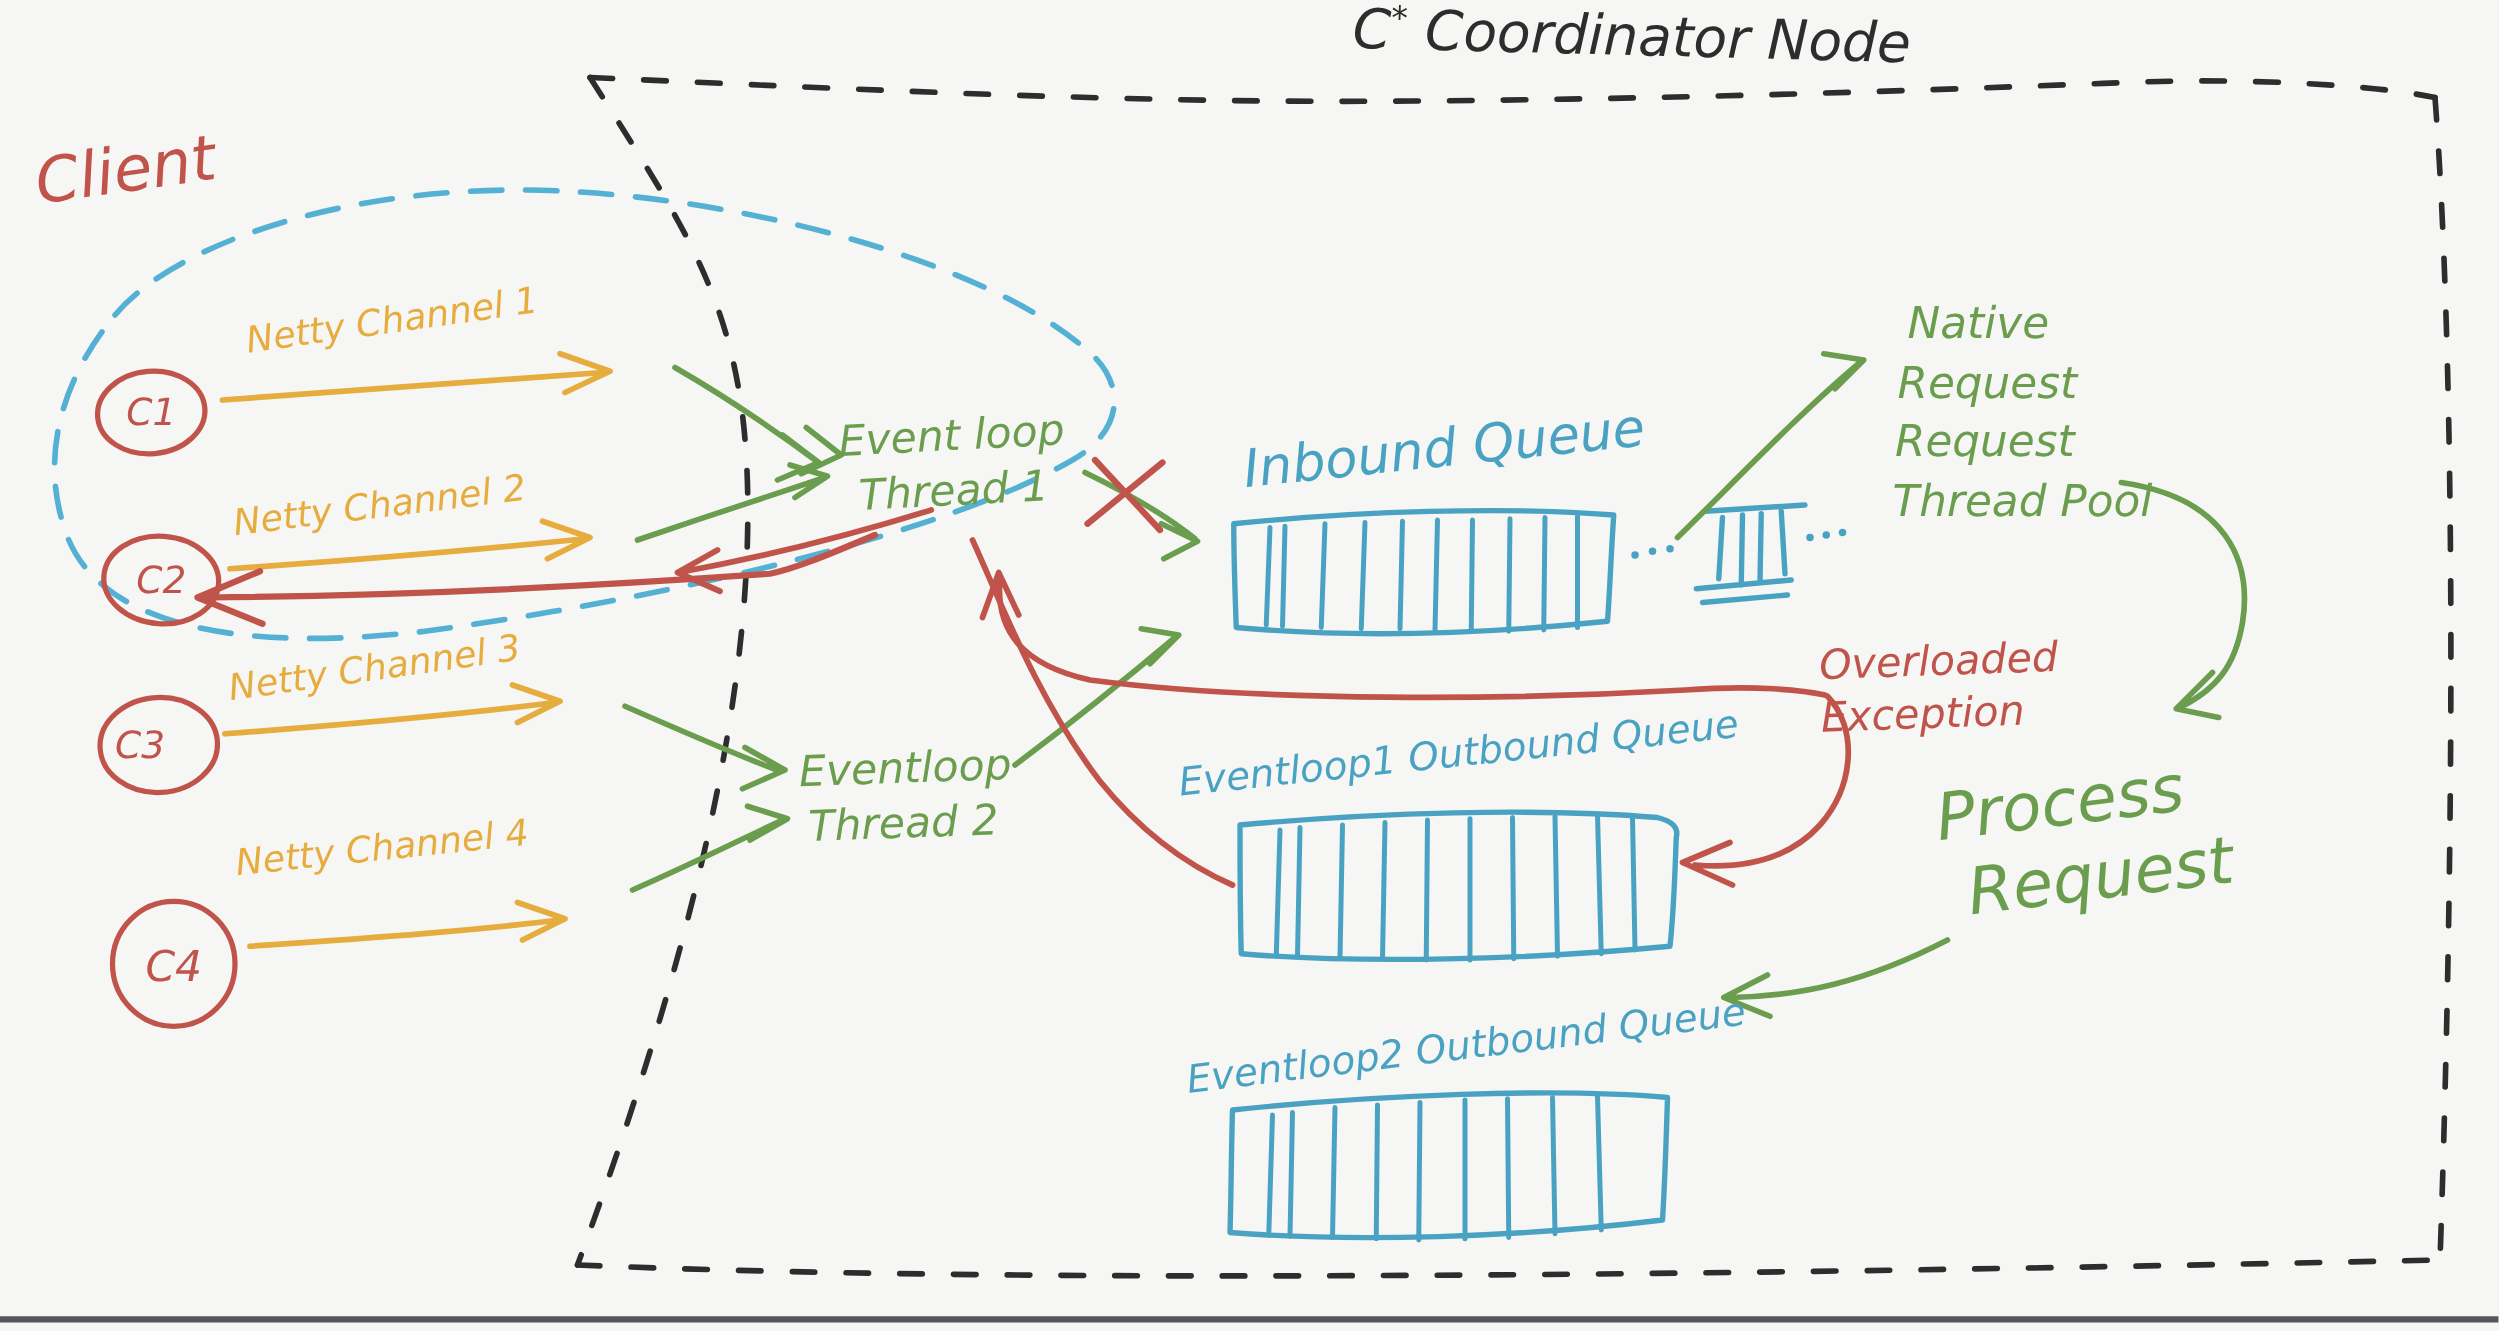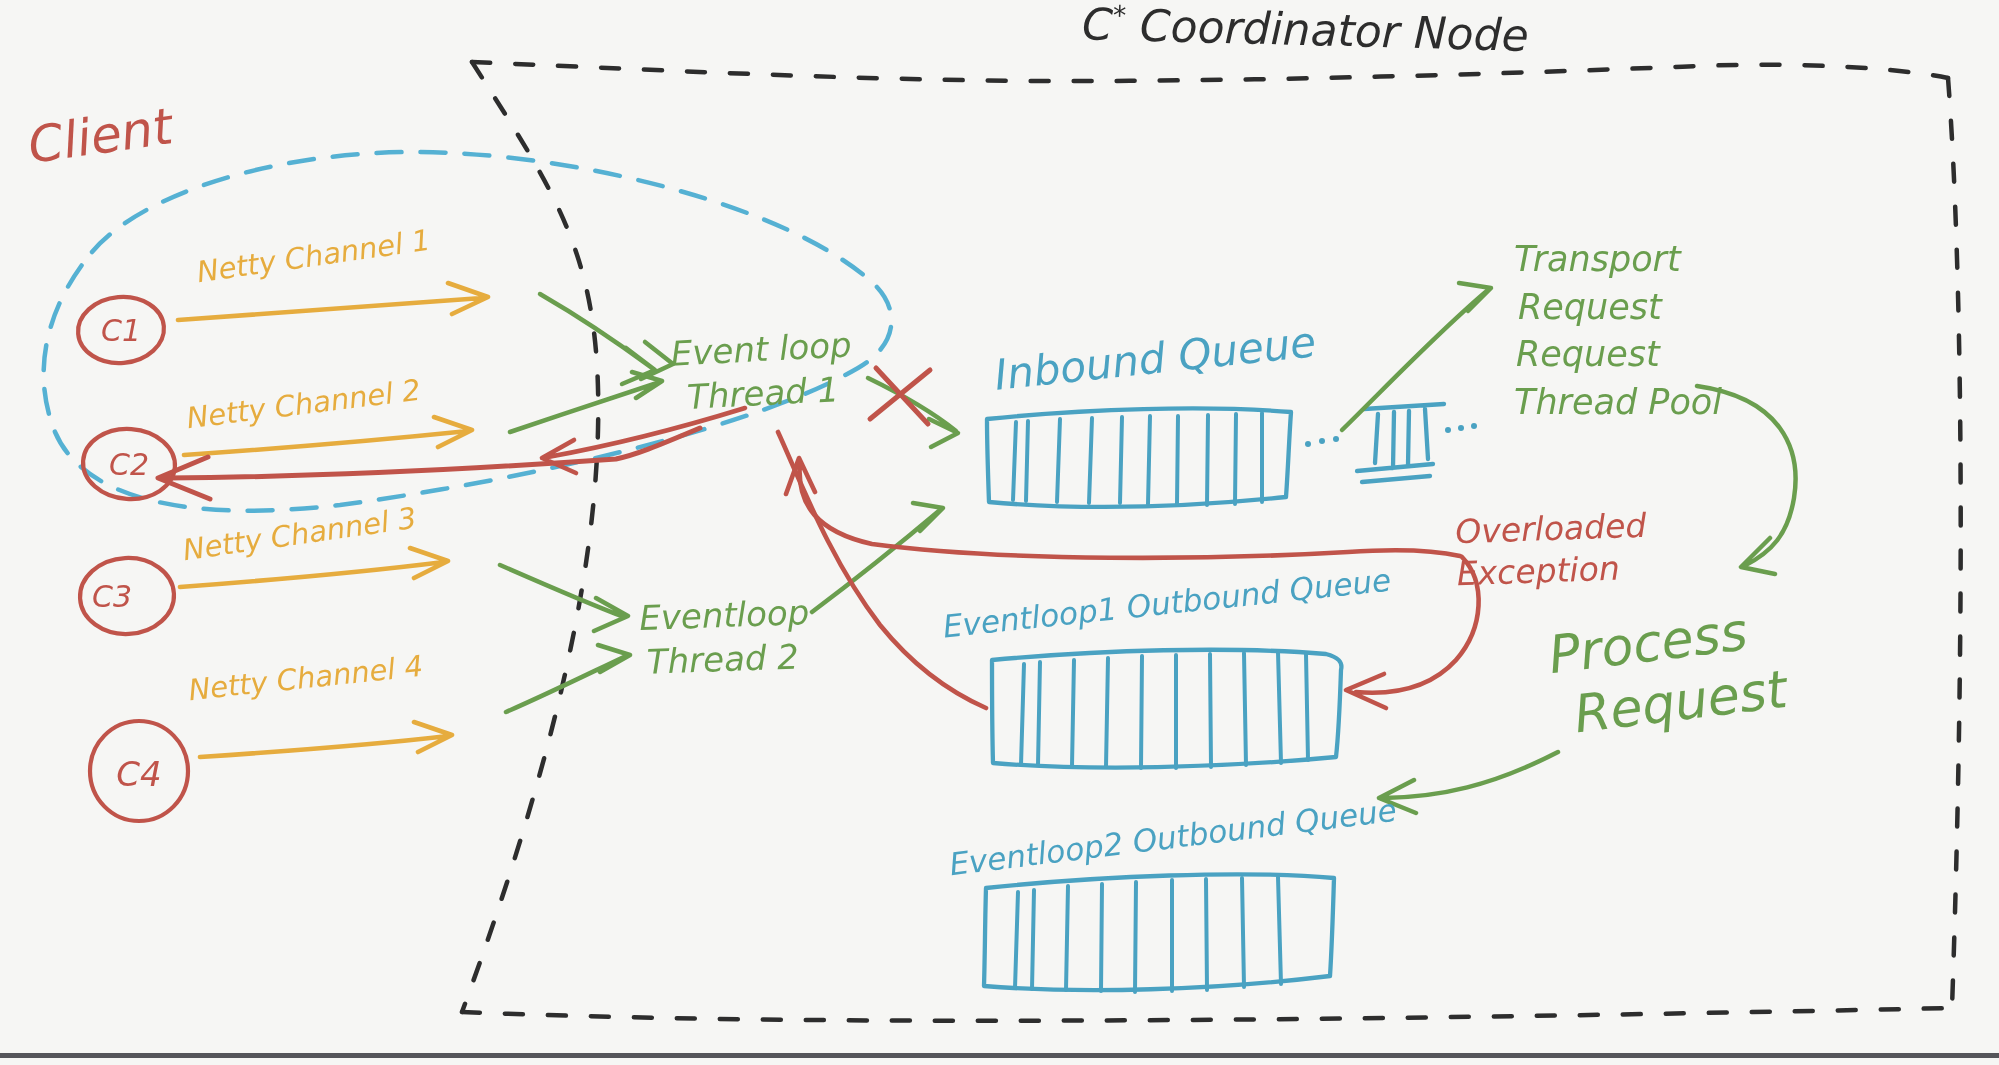--- a/index.html
+++ b/index.html
@@ -121,21 +121,21 @@
     <div style="margin-left:6px;">Thread 2</div>
   </div>
 
   <div class="lbl blue" style="left:994px;top:332px;font-size:42px;transform:rotate(-6deg);">Inbound Queue</div>
 
   <div class="lbl blue" style="left:942px;top:584px;font-size:31px;transform:rotate(-6deg);">Eventloop1 Outbound Queue</div>
 
   <div class="lbl blue" style="left:948px;top:818px;font-size:31px;transform:rotate(-7deg);">Eventloop2 Outbound Queue</div>
 
   <div class="lbl green" style="left:1514px;top:236px;font-size:35px;line-height:1.36;">
-    <div>Transport</div>
+    <div style="margin-left:12px;">Native</div>
     <div style="margin-left:4px;">Request</div>
     <div style="margin-left:2px;">Request</div>
     <div>Thread Pool</div>
   </div>
 
   <div class="lbl red" style="left:1456px;top:508px;font-size:33px;transform:rotate(-2deg);">
     <div>Overloaded</div>
     <div>Exception</div>
   </div>
 

